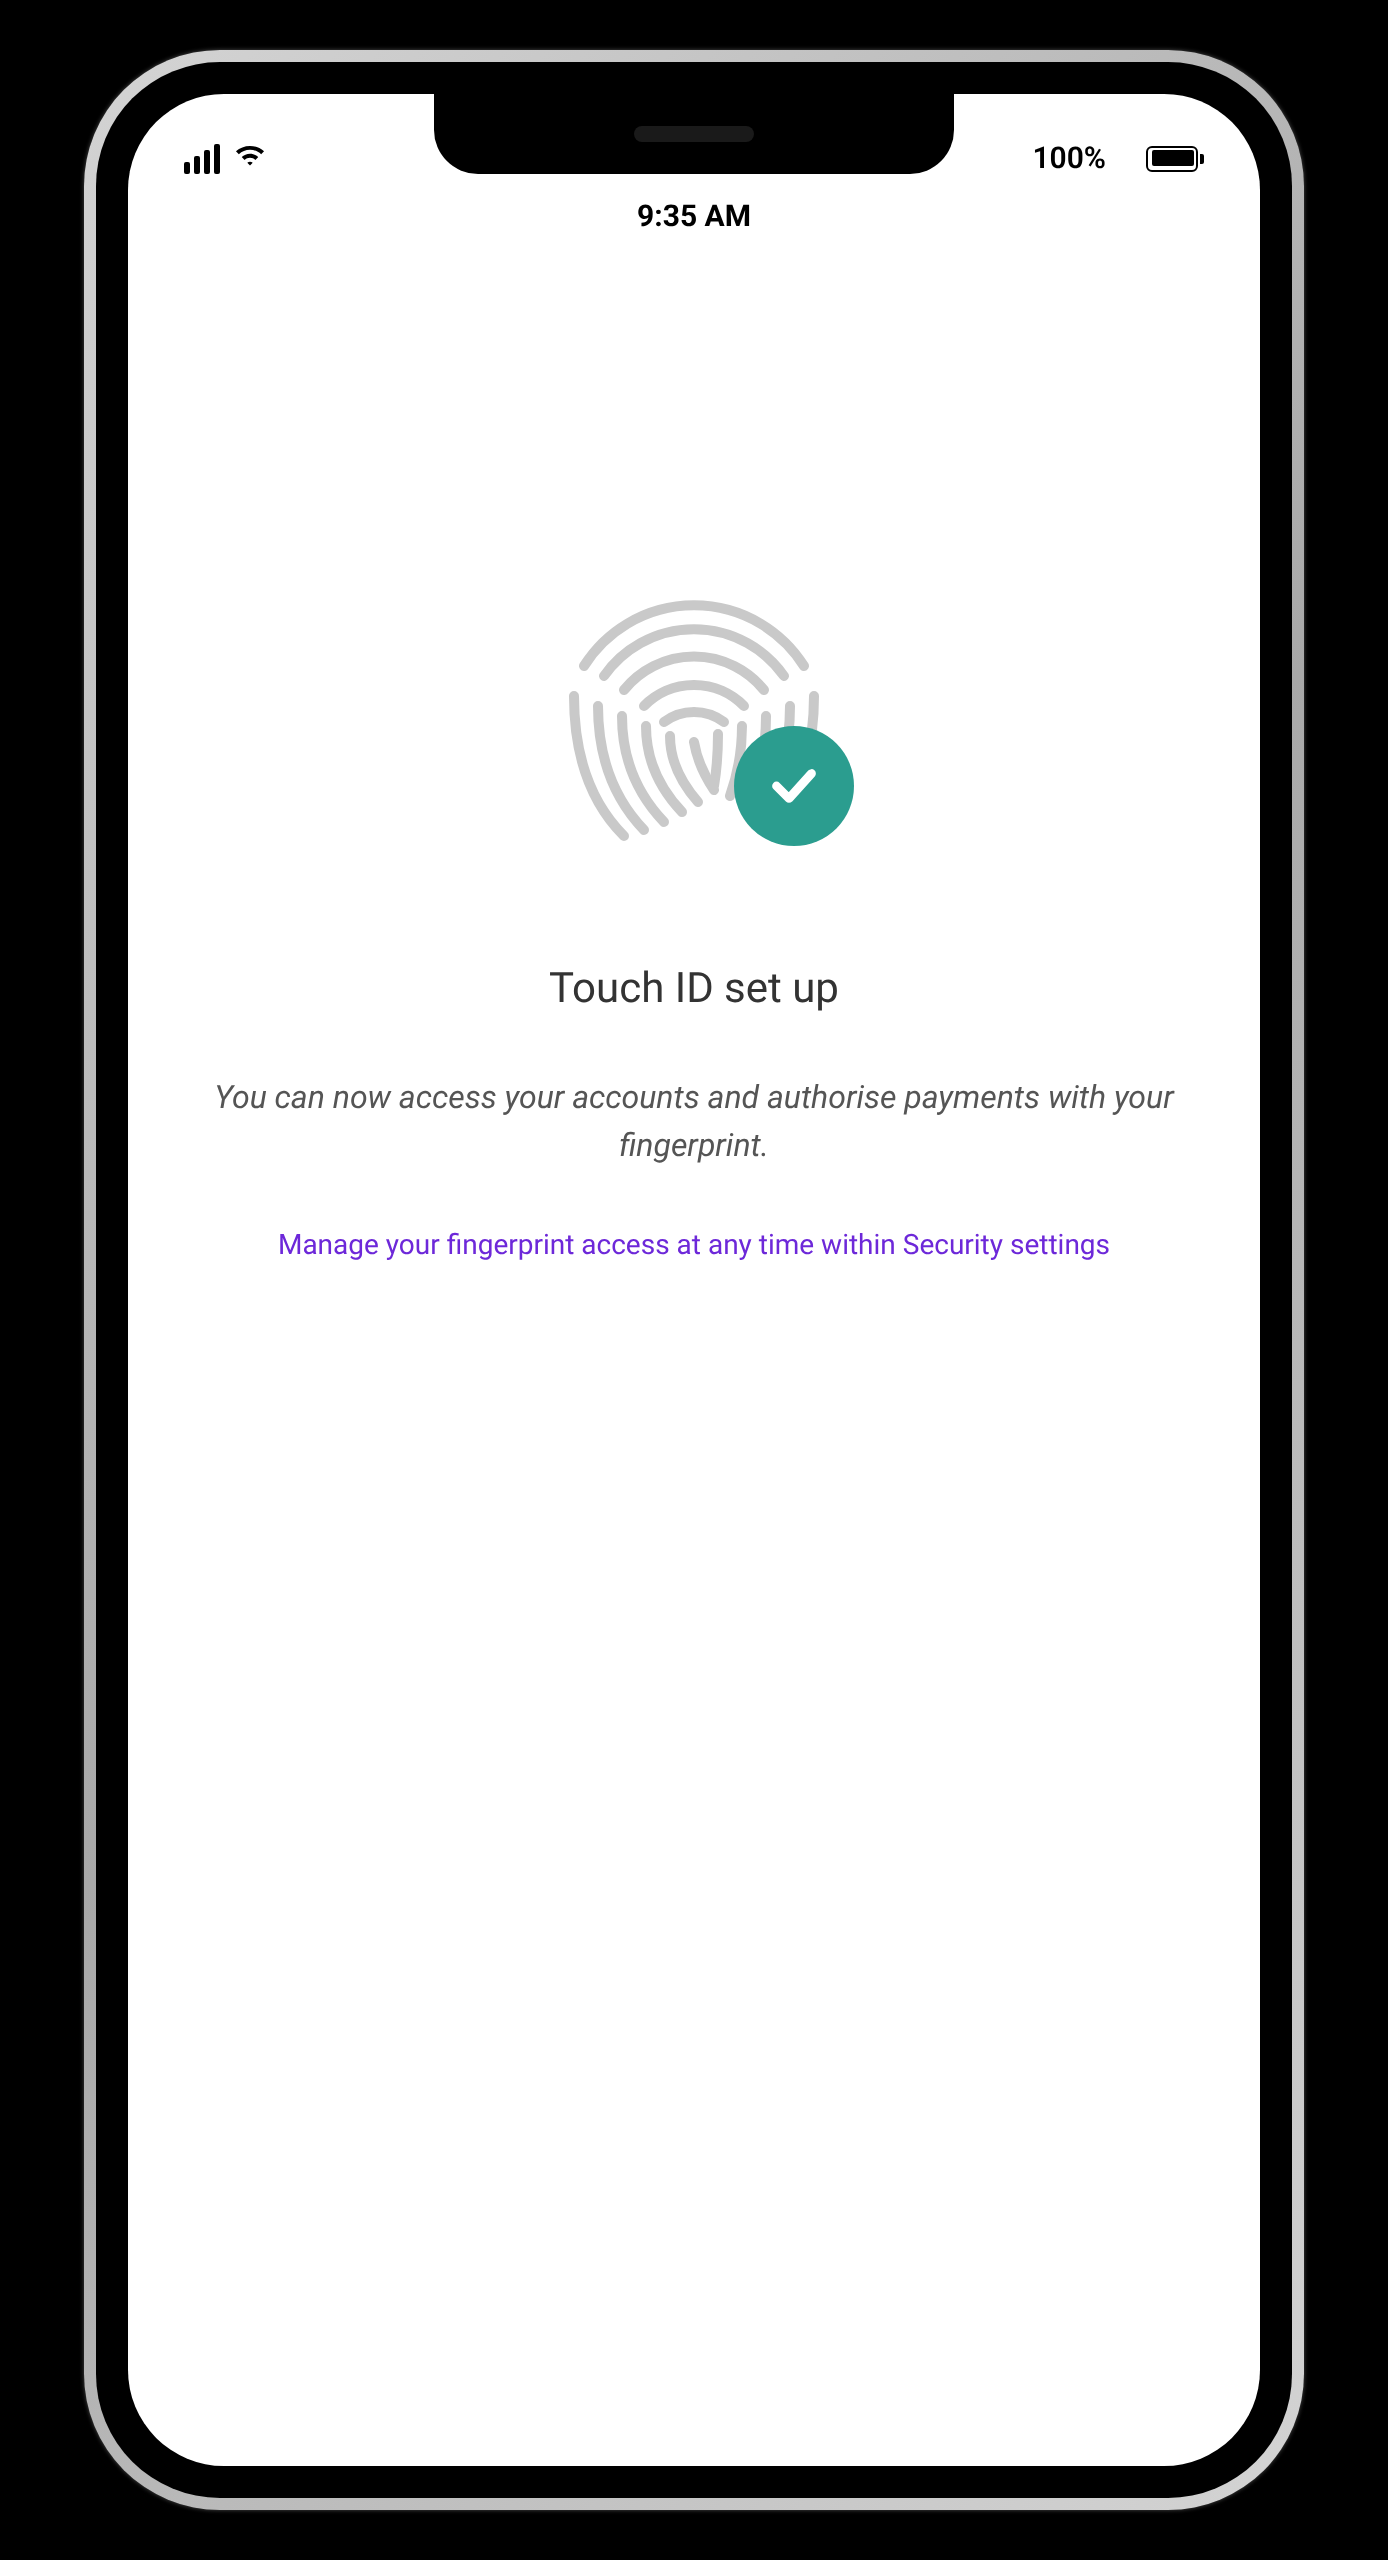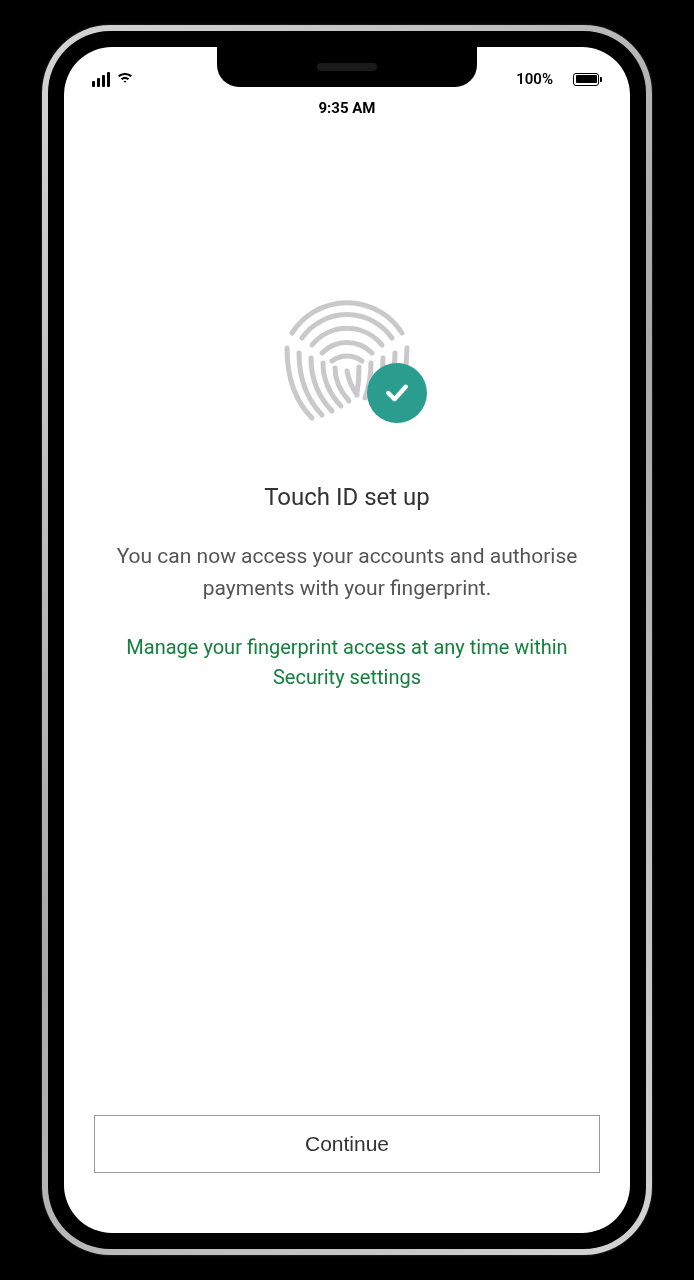--- a/index.html
+++ b/index.html
@@ -163,38 +163,39 @@
       display: flex;
       align-items: center;
       justify-content: center;
     }
     .check-badge svg {
       width: 30px;
       height: 30px;
     }
     .title {
       text-align: center;
-      font-size: 24px;
+      font-size: 21px;
       font-weight: 400;
       color: #333;
       margin-bottom: 30px;
     }
     .description {
       text-align: center;
-      font-size: 21px;
+      font-size: 16px;
       line-height: 1.5;
       color: #555;
       margin-bottom: 28px;
       padding: 0 4px;
+      font-style: italic;
     }
     .note {
       text-align: center;
-      font-size: 20px;
+      font-size: 14px;
       line-height: 1.5;
-      color: #15803d;
+      color: #6d28d9;
       padding: 0 4px;
     }
     .button-area {
       padding: 0 30px 60px 30px;
     }
     .continue-btn {
       width: 100%;
       height: 58px;
       border: 1px solid #999;
       background: #fff;
@@ -271,21 +272,16 @@
               </svg>
             </div>
           </div>
         </div>
 
         <h1 class="title">Touch ID set  up</h1>
         <p class="description">You can now access your accounts and authorise payments with your fingerprint.</p>
         <p class="note">Manage your fingerprint access at any time within Security settings</p>
       </div>
 
-      <div class="button-area">
-        <button class="continue-btn">
-          <span>Continue</span>
-        </button>
-      </div>
 
     </div>
   </div>
 </div>
 
 </body></html>

